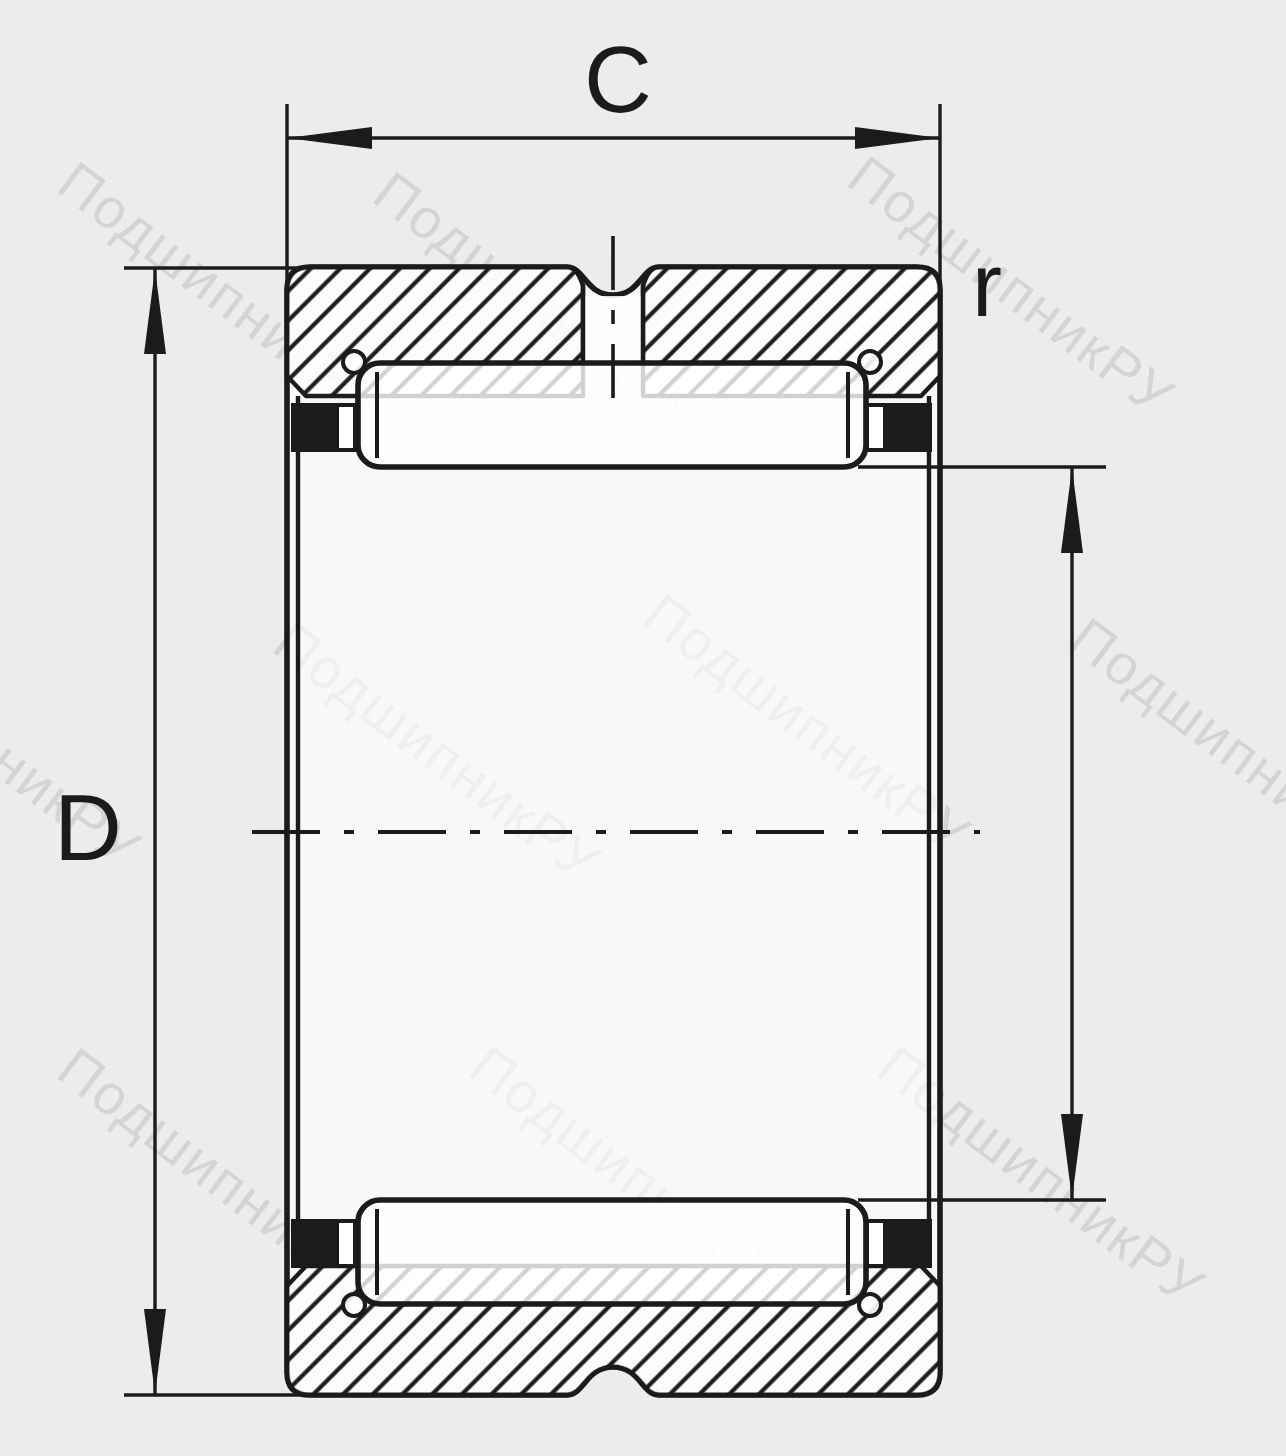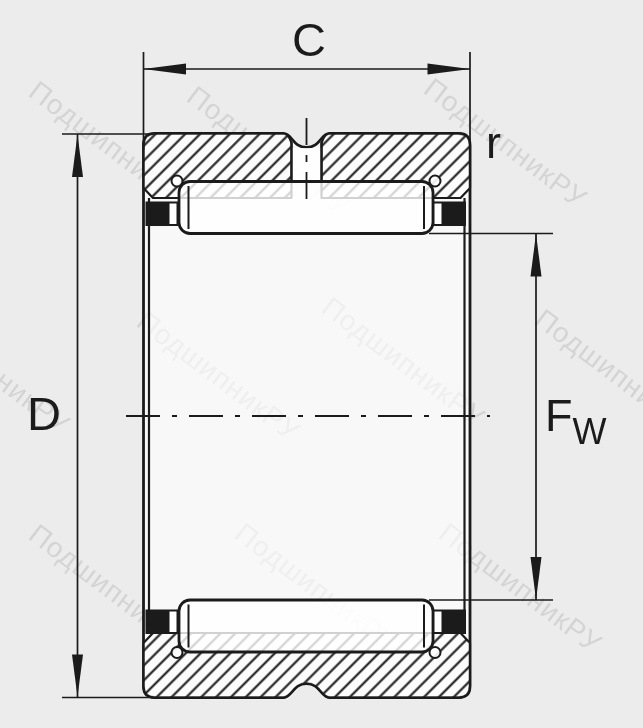--- a/index.html
+++ b/index.html
@@ -152,15 +152,14 @@
       <line x1="429" y1="600" x2="553" y2="600" stroke="var(--line)" stroke-width="1.7"></line>
       <line x1="536" y1="233.5" x2="536" y2="600" stroke="var(--line)" stroke-width="1.7"></line>
       <polygon points="536,234 530.5,276.5 541.5,276.5" fill="var(--line)"></polygon>
       <polygon points="536,599.5 530.5,557 541.5,557" fill="var(--line)"></polygon>
     </g>
   </svg>
 
   <div class="dim-label label-c">C</div>
   <div class="dim-label label-d">D</div>
   <div class="dim-label label-r">r</div>
-  <div class="dim-label label-fw"><span>F</span><span class="sub">W</span></div>
 
 </div>
 
 </body></html>

